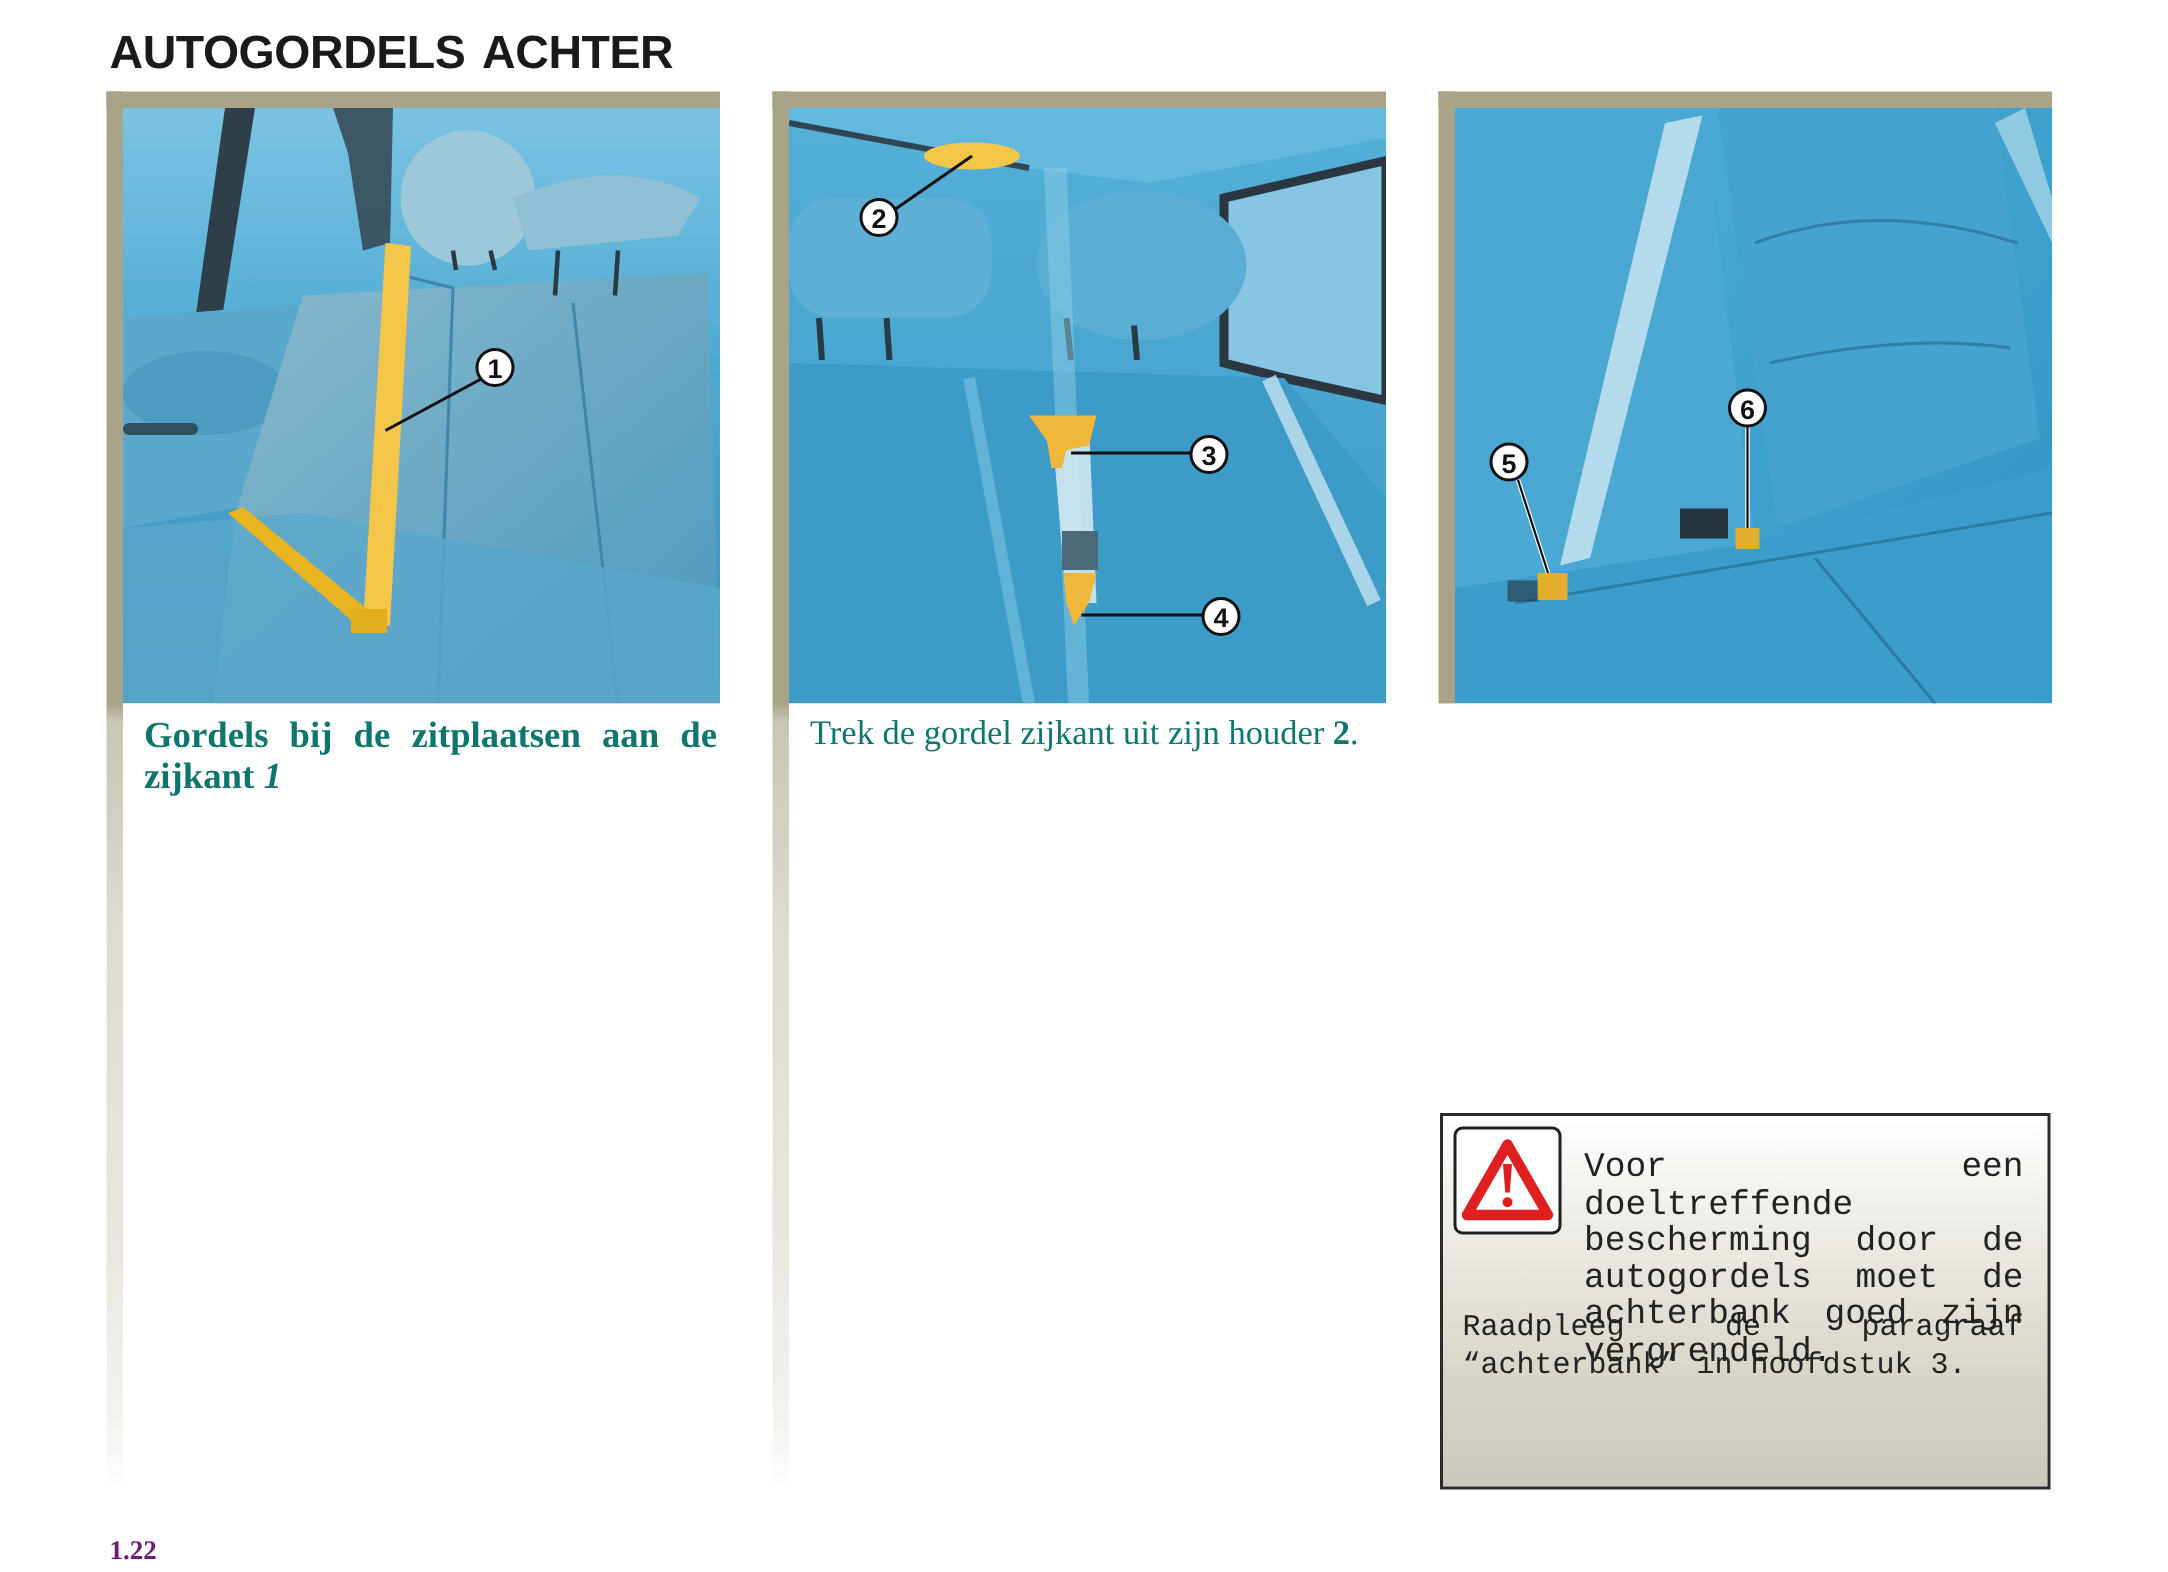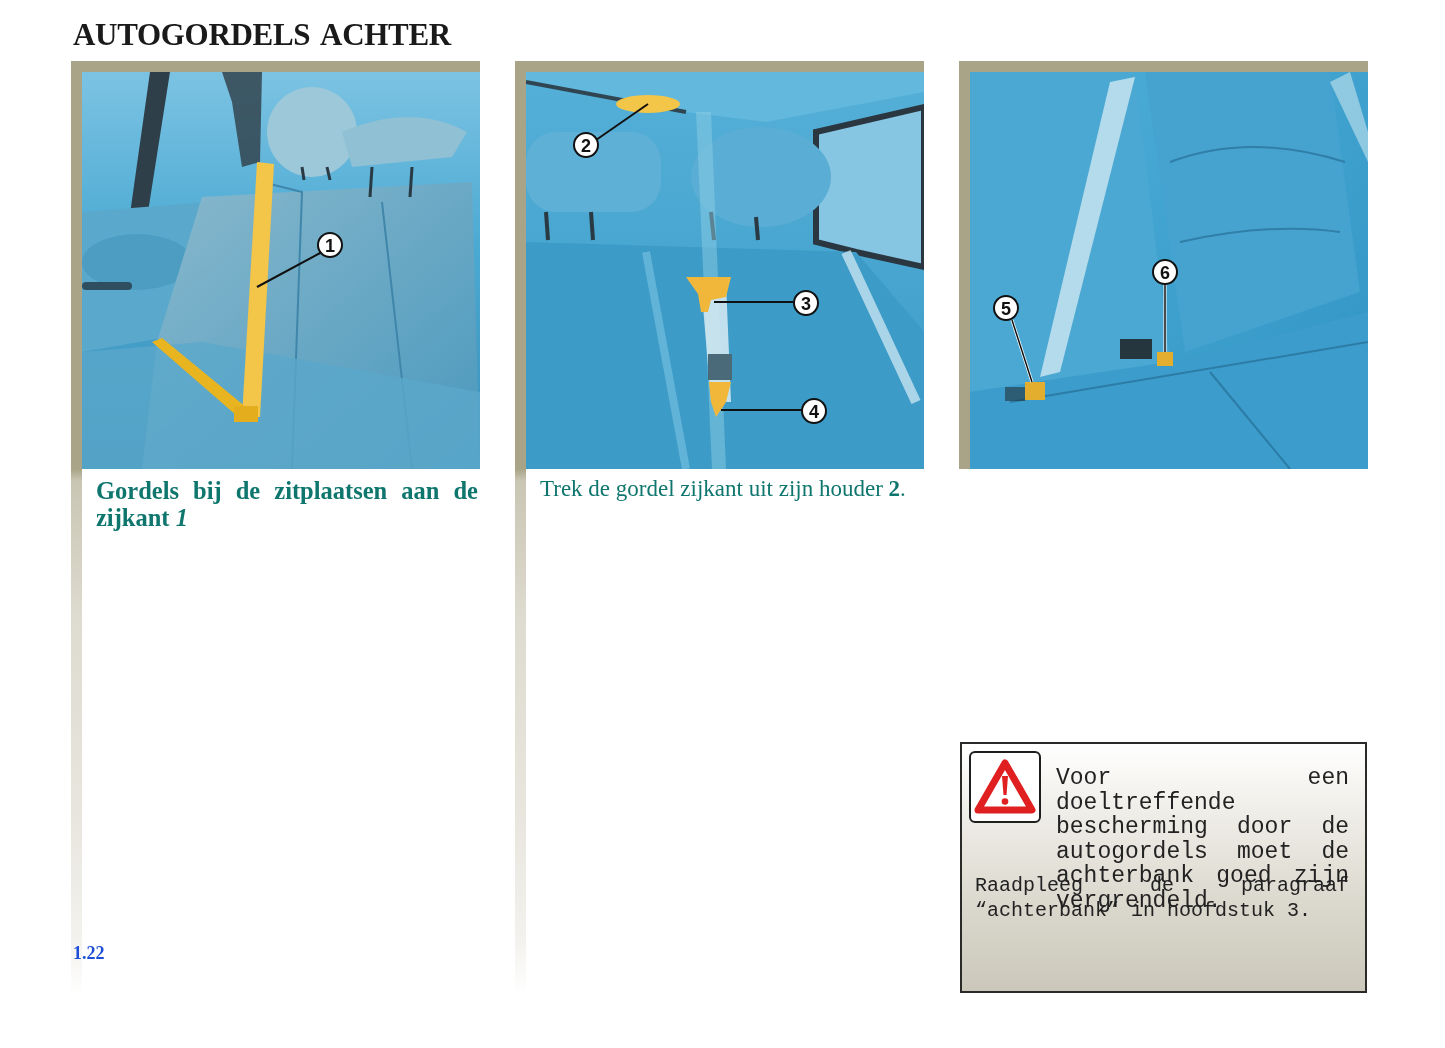--- a/index.html
+++ b/index.html
@@ -12,21 +12,21 @@
       height: 1048px;
       position: relative;
       overflow: hidden;
       font-family: "DejaVu Serif", "Liberation Serif", serif;
       color: #1c1c1c;
     }
     .page-title {
       position: absolute;
       left: 73px;
       top: 17px;
-      font-family: Liberation Serif, serif;
+      font-family: Liberation Sans, sans-serif;
       font-weight: bold;
       font-size: 31px;
       letter-spacing: -0.3px;
       word-spacing: 4px;
       color: #1a1a1a;
       white-space: nowrap;
     }
     .frame-top {
       position: absolute;
       height: 11px;
@@ -110,25 +110,25 @@
       width: 374px;
       font-size: 20px;
       line-height: 24.5px;
       text-align: justify;
       text-align-last: left;
       color: #222;
     }
     .page-number {
       position: absolute;
       left: 73px;
-      top: 943px;
+      top: 1023px;
       font-family: "Liberation Serif", "DejaVu Serif", serif;
       font-weight: bold;
       font-size: 18px;
-      color: #1d4ed8;
+      color: #701a75;
     }
     .callout-label {
       font-family: "Liberation Sans", "DejaVu Sans", sans-serif;
       font-weight: bold;
       font-size: 18px;
     }
   </style>
 </head>
 <body>
 

